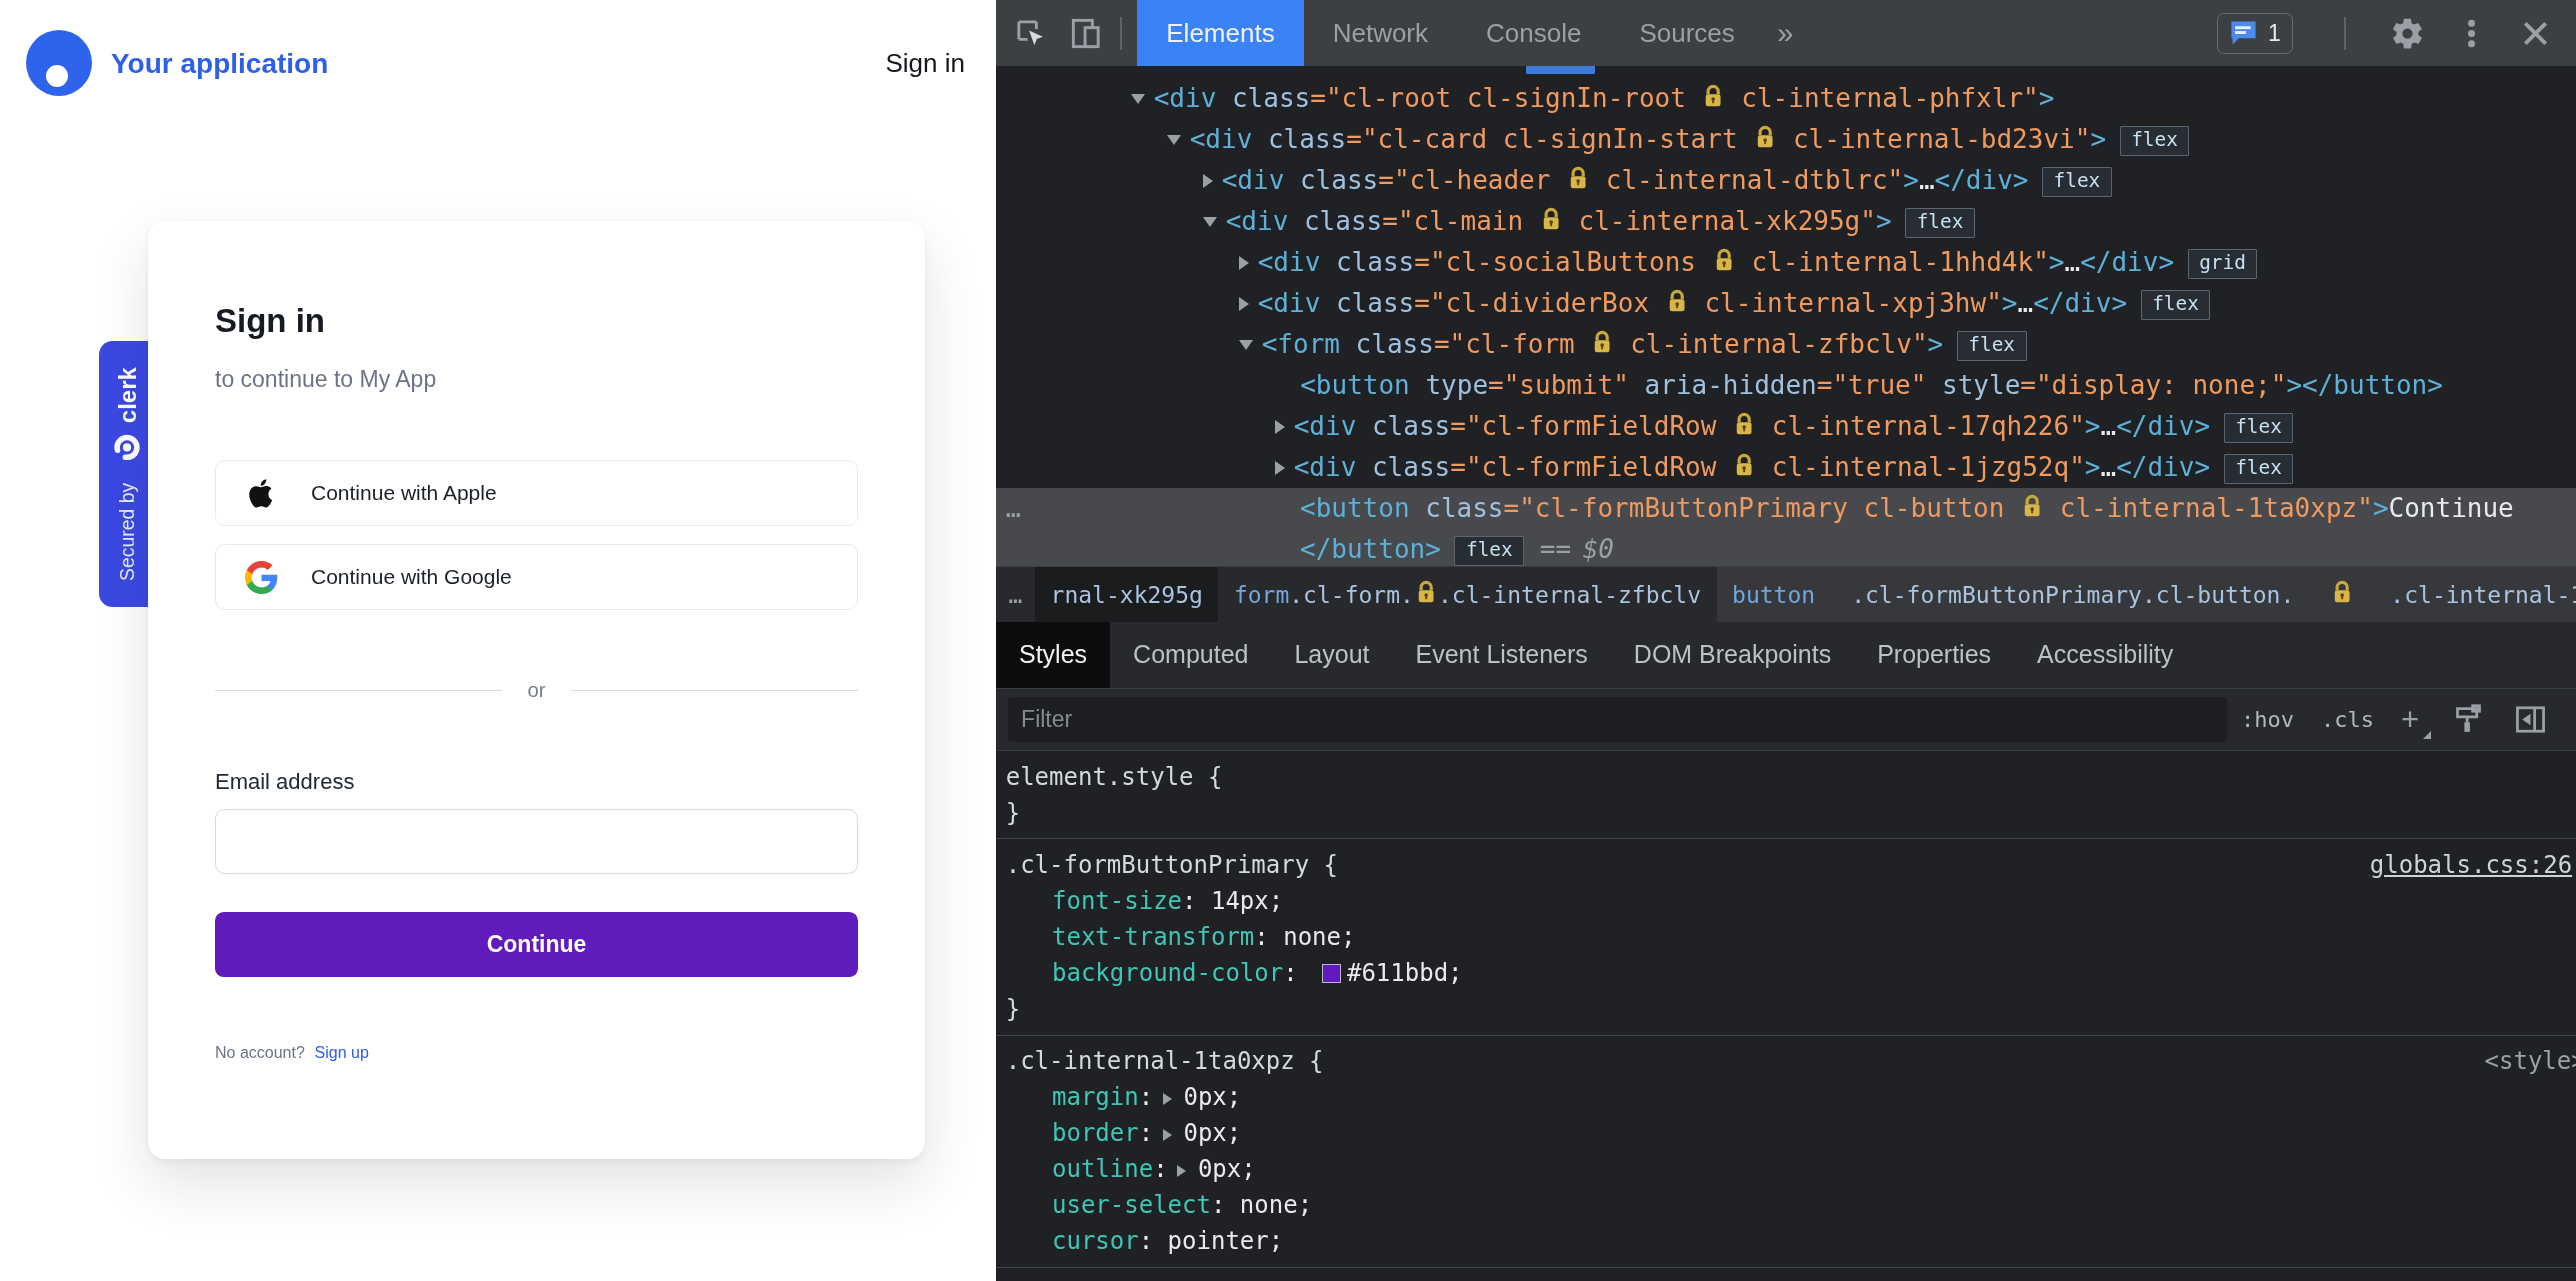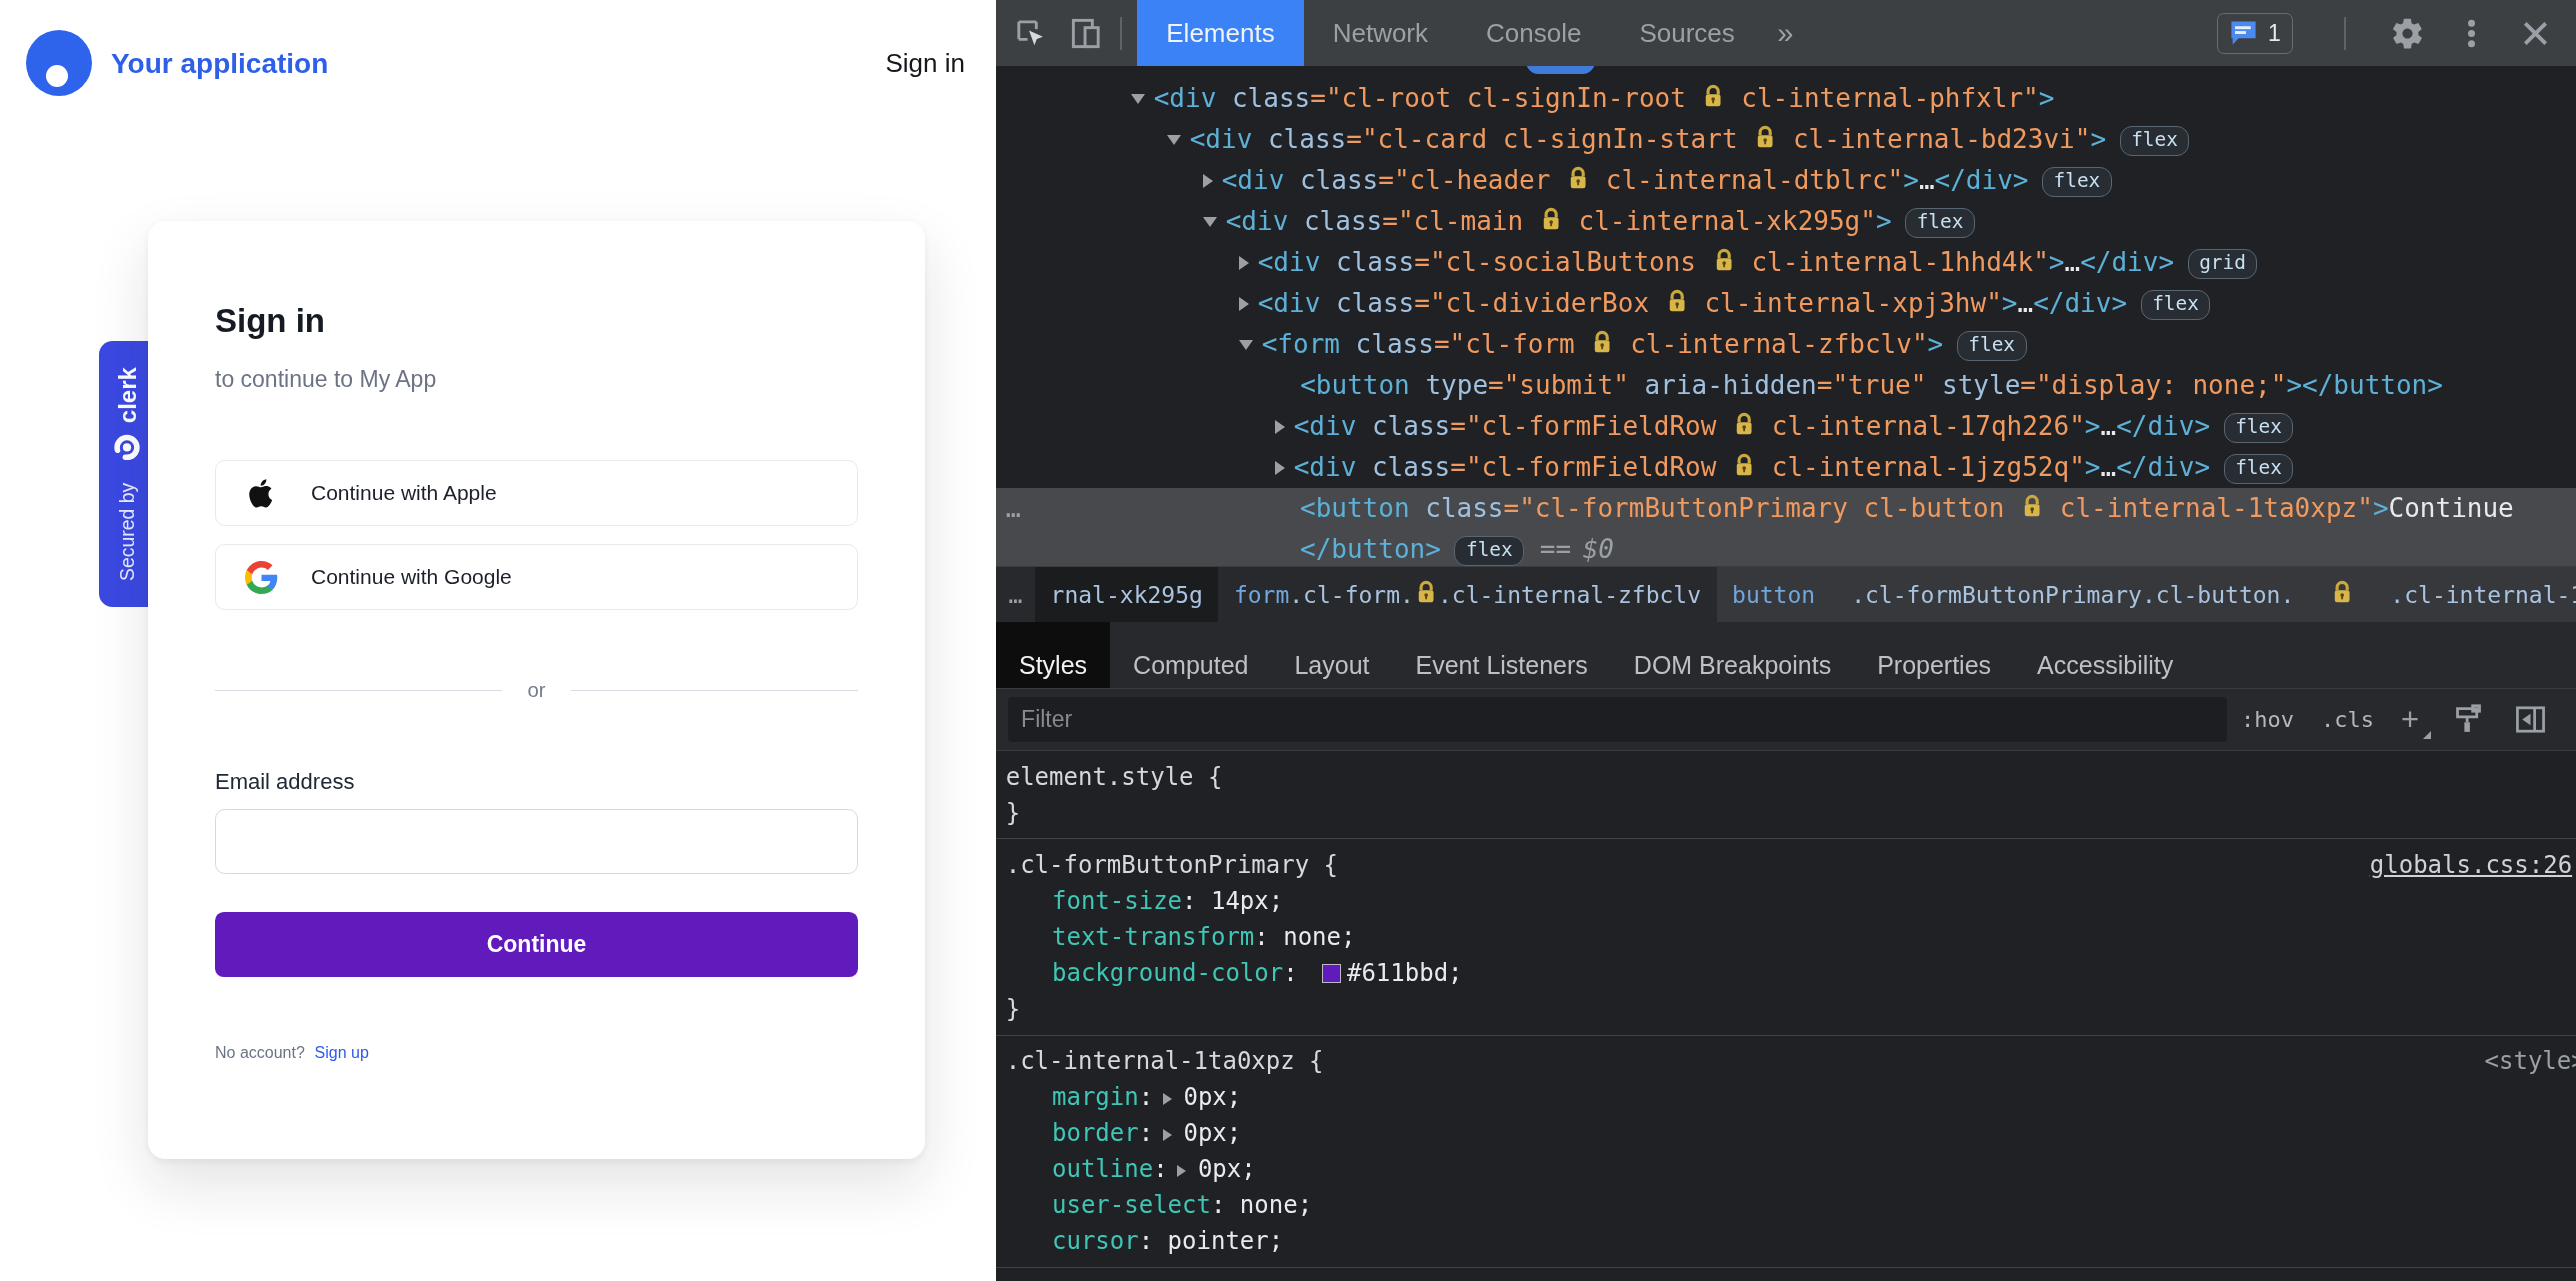--- a/index.html
+++ b/index.html
@@ -73,36 +73,36 @@
   .row.partial { height:11.6px; overflow:hidden; }
   .row.partial .pinner { transform:translateY(-29px); display:block; height:41px; }
   .row.sel { height:81px; background:#47494C; }
   .tline { height:41px; white-space:nowrap; }
   .arr { display:inline-block; width:0; height:0; margin-right:8.7px; vertical-align:middle; }
   .arr.open { border-left:7.7px solid transparent; border-right:7.7px solid transparent; border-top:10.6px solid #9AA0A6; }
   .arr.closed { border-top:7.7px solid transparent; border-bottom:7.7px solid transparent; border-left:10.6px solid #9AA0A6; }
   .arr.none { width:16.5px; }
   .c-t { color:#5DB0D7; } .c-a { color:#9FC0DF; } .c-v { color:#F09A5F; } .c-x { color:#E8EAED; }
   .lockwrap { display:inline-block; vertical-align:-2.9px; margin:0 1.9px; }
-  .badge { display:inline-block; margin-left:13.5px; padding:0 10.6px 2.9px; border:1.9px solid #5A6672; border-radius:12px;
+  .badge { display:inline-block; margin-left:13.5px; padding:0 10.6px 2.9px; border:1.9px solid #5A6672; border-radius:1px;
            background:#282D33; color:#C7E1F2; font-size:19.4px; line-height:25px; vertical-align:1.9px; cursor:pointer; }
   .badge.hl { background:#3F7BD9; border-color:#3F7BD9; color:#0E1013; }
   .more-marker { position:absolute; left:9.7px; top:0; color:#9AA0A6; font-size:25px; letter-spacing:1px; }
   .eqsign { color:#9AA0A6; margin-left:15.5px; } .dollar { color:#9AA0A6; font-style:italic; margin-left:11.6px; }
 
   .dt-crumbs { flex:0 0 56px; background:#28292C; border-top:1.9px solid #3A3D40; display:flex; align-items:center;
                font-family:"DejaVu Sans Mono", monospace; font-size:23px; overflow:hidden; }
   .crumb-ellipsis { color:#9AA0A6; padding:0 12.6px; flex:0 0 auto; cursor:pointer; }
   .crumb { height:100%; display:flex; align-items:center; padding:0 15.5px; flex:0 0 auto; cursor:pointer; white-space:nowrap;justify-content:center; }
   .crumb.dark { background:#1B1C1E; }
   .crumb.selcrumb { background:#36383C;gap:36px; }
   .cr-g { color:#71A7DC; } .cr-c { color:#A9C3E0; }
 
   .dt-styletabs { flex:0 0 66px; background:#28292C; border-bottom:1.9px solid #3A3D40; display:flex; align-items:center; }
-  .stab { height:66px; line-height:64px; padding:11px 23px; font-size:25px; color:#BDC1C6; cursor:pointer; white-space:nowrap; }
+  .stab { height:66px; line-height:64px; padding:0 23px; font-size:25px; color:#BDC1C6; cursor:pointer; white-space:nowrap; }
   .stab.active { background:#0D0D0E; color:#F1F3F4; }
 
   .dt-filterbar { flex:0 0 62px; background:#28292C; border-bottom:1.9px solid #3A3D40; display:flex; align-items:center; }
   .filter-input { flex:1; height:45px; margin:0 13.5px 0 11.6px; background:#1D1E21; border:none; border-radius:3.9px;
                   color:#E8EAED; font-size:23px; padding:0 13.5px; outline:none; font-family:"Liberation Sans", sans-serif; }
   .filter-input::placeholder { color:#868B90; }
   .fctrl { color:#B4B8BC; font-size:22px; font-family:"DejaVu Sans Mono", monospace; margin-right:27px; cursor:pointer; }
   .add-btn { position:relative; color:#9AA0A6; font-size:31px; line-height:31px; margin-right:33px; cursor:pointer; }
   .add-btn::after { content:""; position:absolute; right:-11.6px; bottom:-3.9px; width:0; height:0;
                     border-left:8.7px solid transparent; border-bottom:8.7px solid #9AA0A6; }

